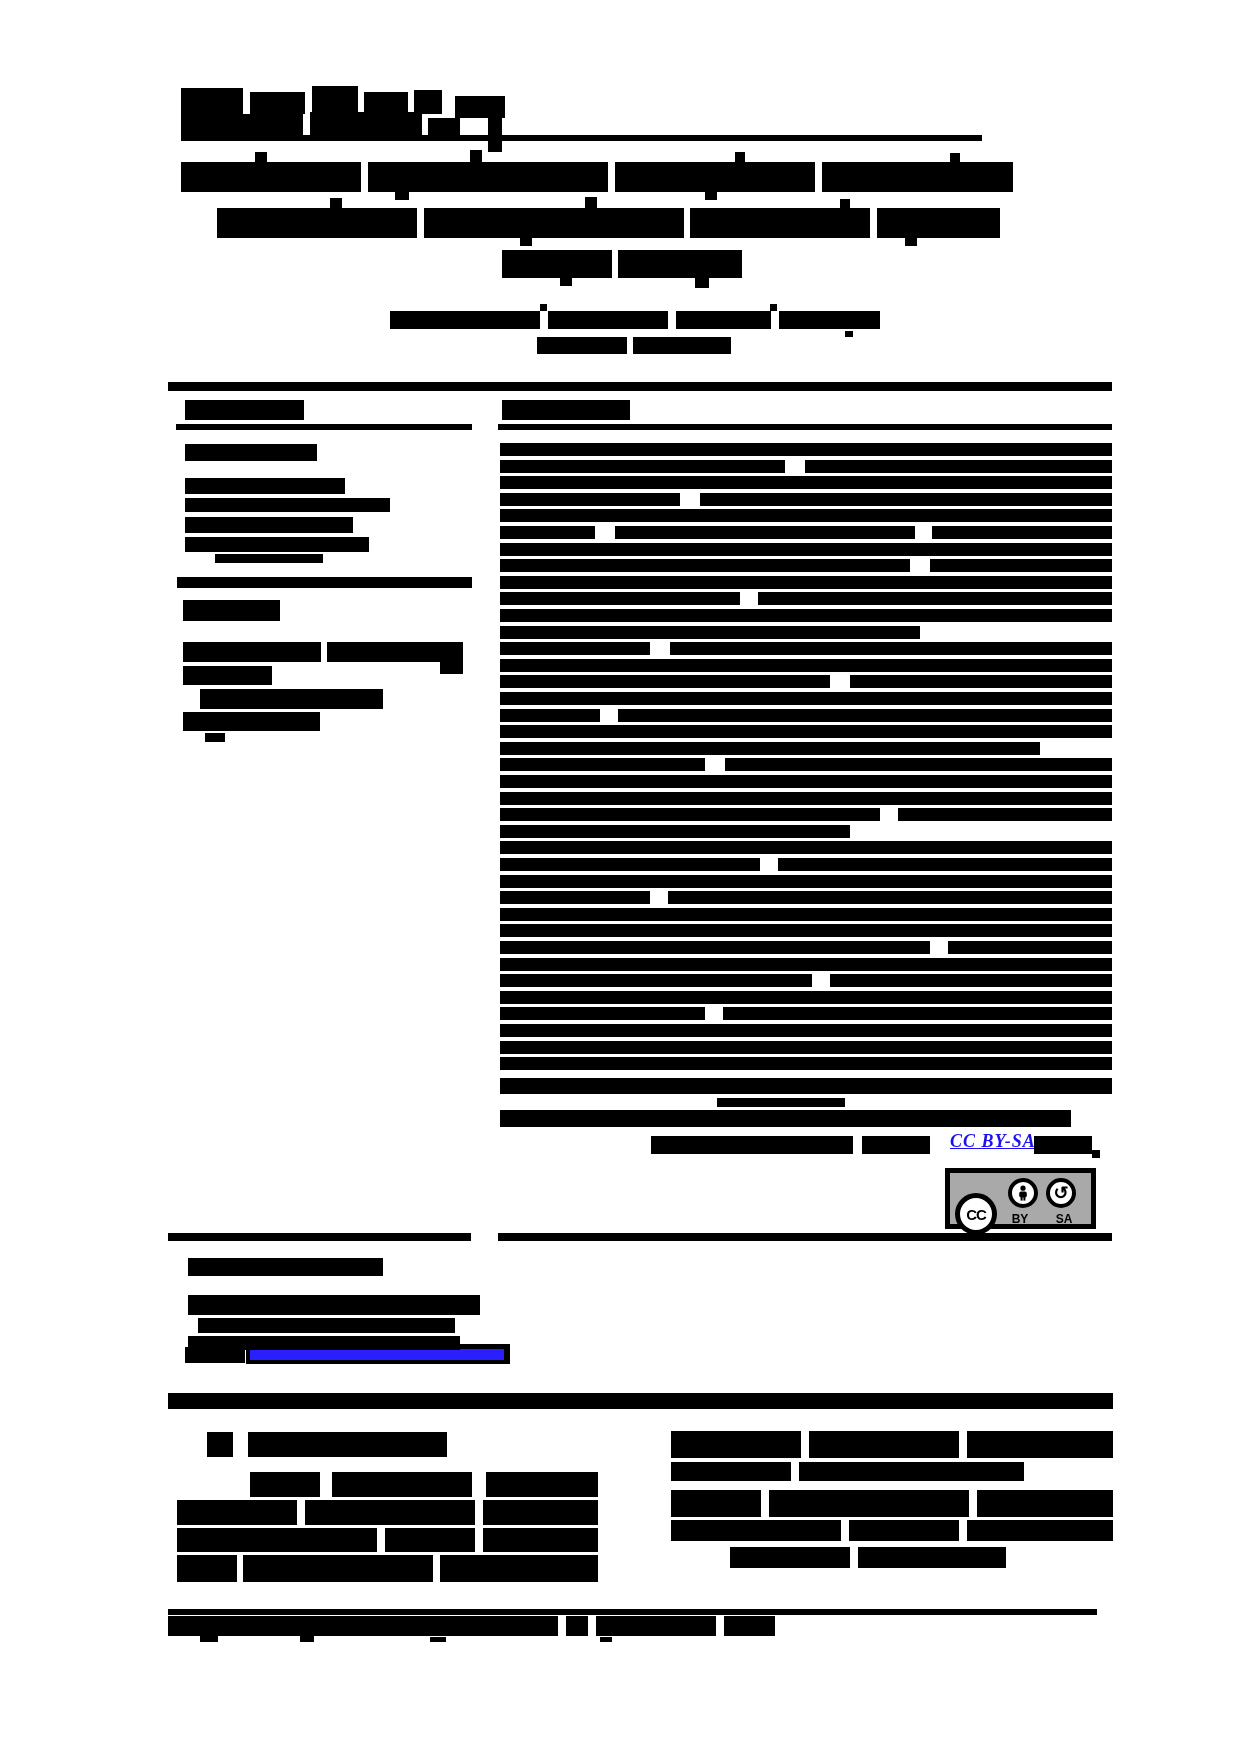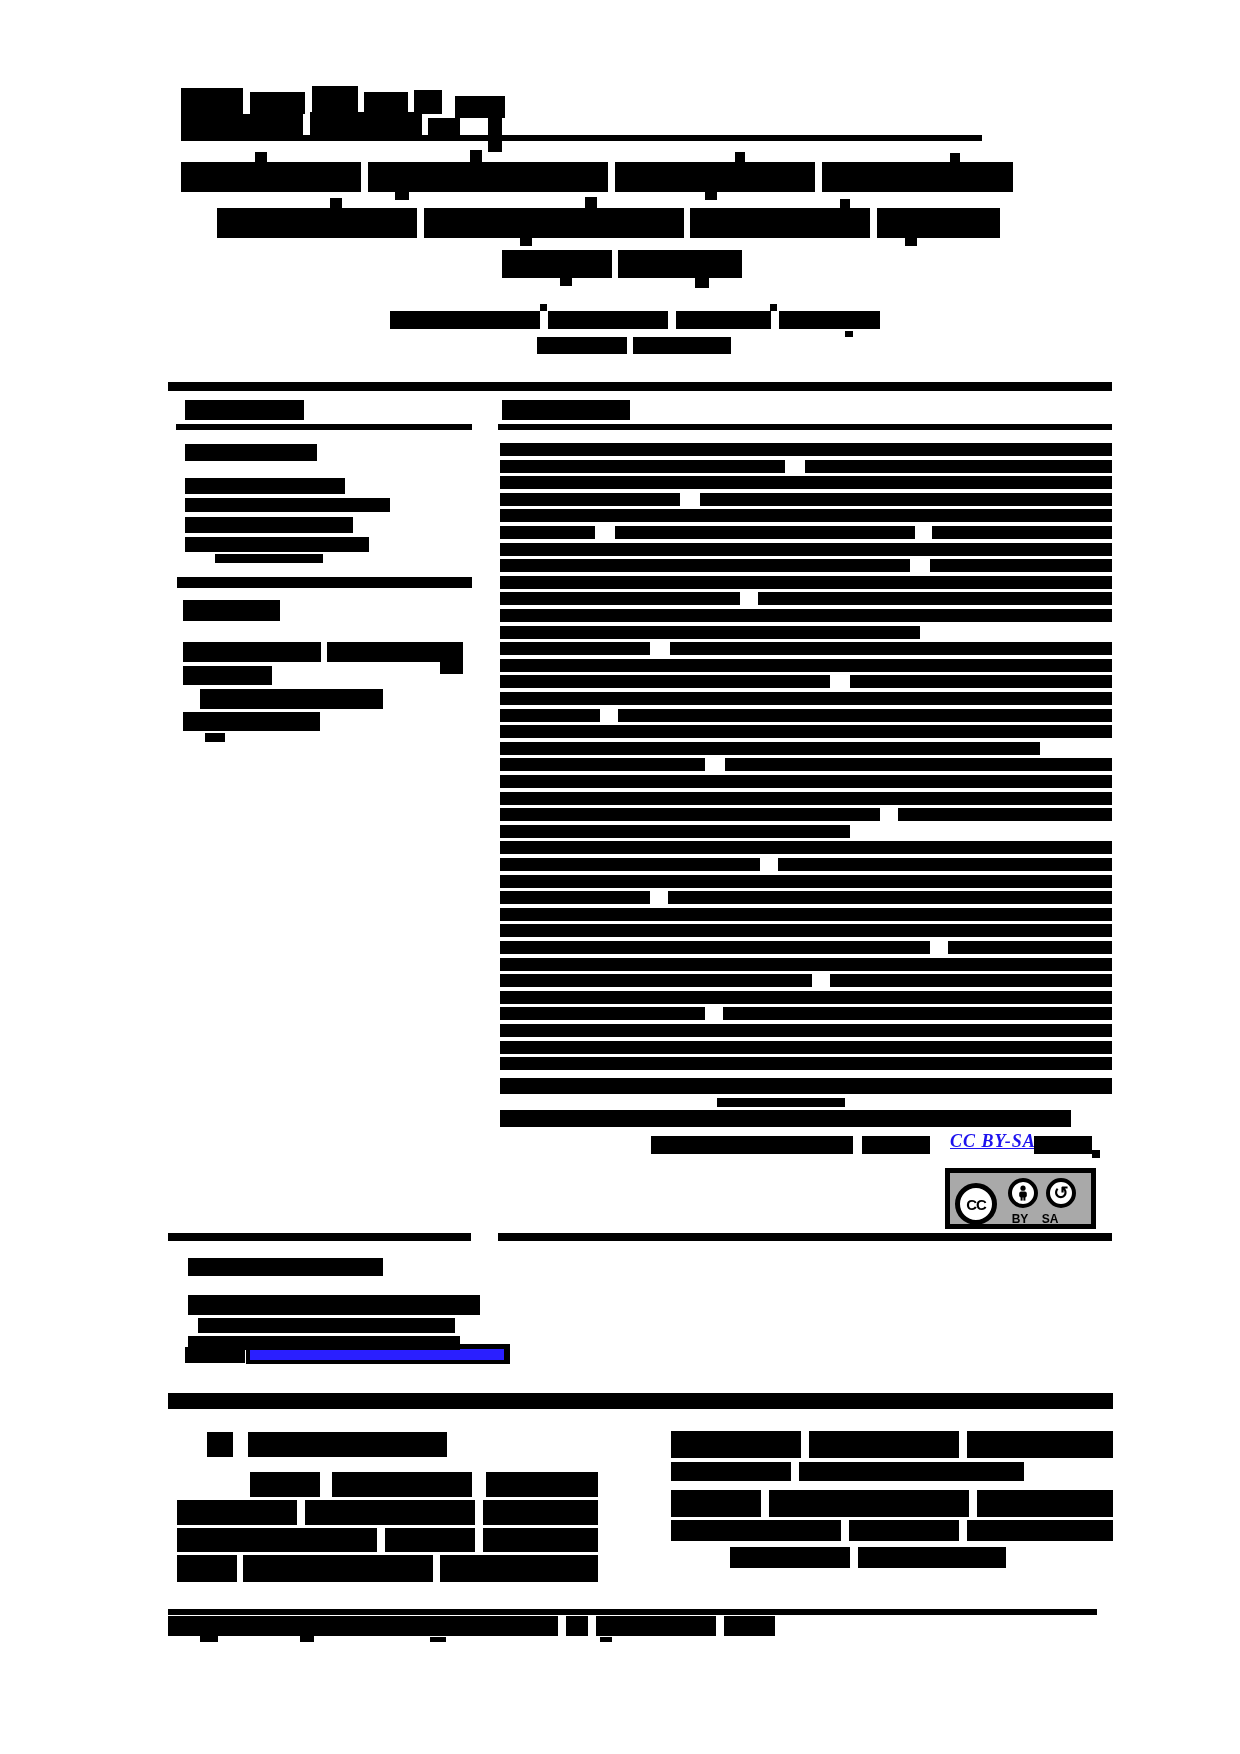--- a/index.html
+++ b/index.html
@@ -33,31 +33,31 @@
   
   .cc-badge{
     position:absolute;left:945px;top:1168px;width:151px;height:61px;
     background:#a9a9a9;border:5px solid #000;box-sizing:border-box;
   }
   .circle{
     position:absolute;background:#fff;border-radius:50%;
     display:flex;align-items:center;justify-content:center;
     font-family:"Liberation Sans", sans-serif;font-weight:bold;color:#000;
   }
-  .circle-cc{left:5px;top:10px;width:32px;height:32px;border:5px solid #000;font-size:15px;letter-spacing:-1px;}
+  .circle-cc{left:5px;top:20px;width:32px;height:32px;border:5px solid #000;font-size:15px;letter-spacing:-1px;}
   .circle-by{left:58px;top:5px;width:22px;height:22px;border:4px solid #000;}
   .circle-sa{left:96px;top:5px;width:22px;height:22px;border:4px solid #000;font-size:18px;line-height:1;}
   .person{display:block;}
   .badge-label{
     position:absolute;top:39px;width:36px;text-align:center;
     font-family:"Liberation Sans", sans-serif;font-weight:bold;
     font-size:12px;color:#000;
   }
   .label-by{left:52px;}
-  .label-sa{left:82px;}
+  .label-sa{left:96px;}
 </style>
 </head>
 <body>
 
 <div id="canvas">
 
   <div class="region" style="left:180px;top:86px;width:330px;height:56px;"></div>
   <div class="region" style="left:180px;top:150px;width:835px;height:130px;"></div>
   <div class="region" style="left:390px;top:304px;width:492px;height:26px;"></div>
   <div class="region" style="left:537px;top:330px;width:320px;height:26px;"></div>

